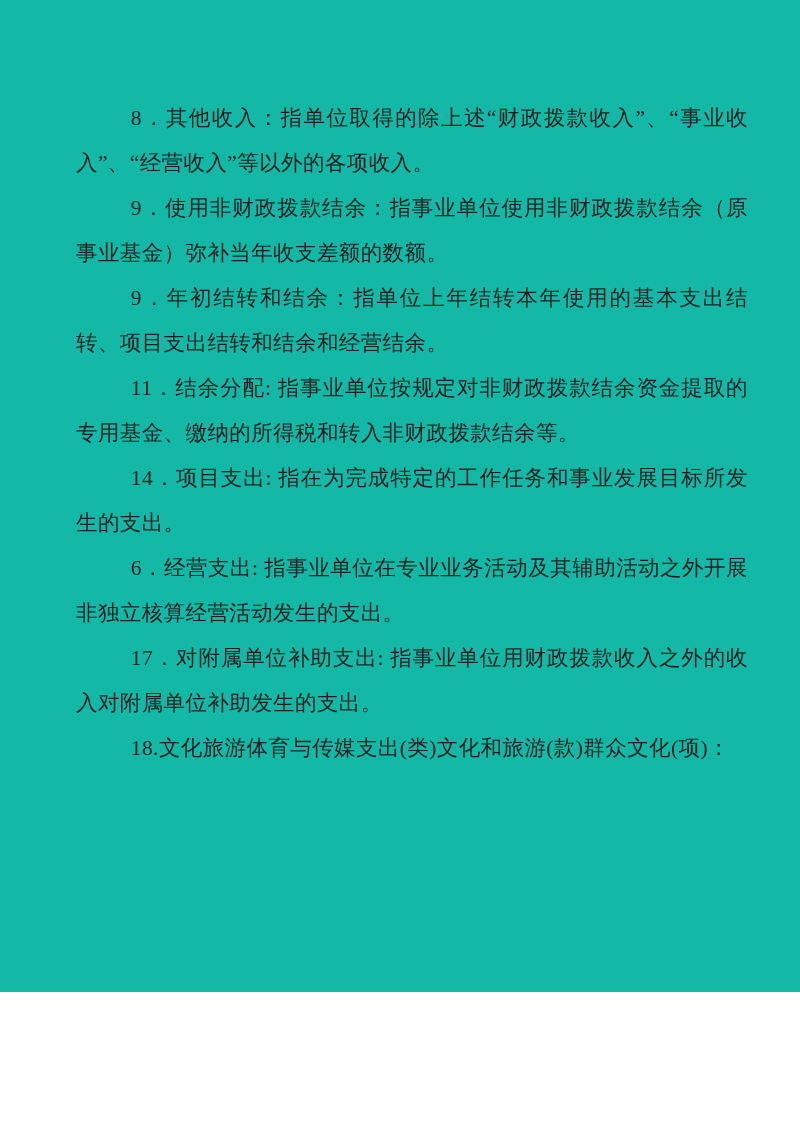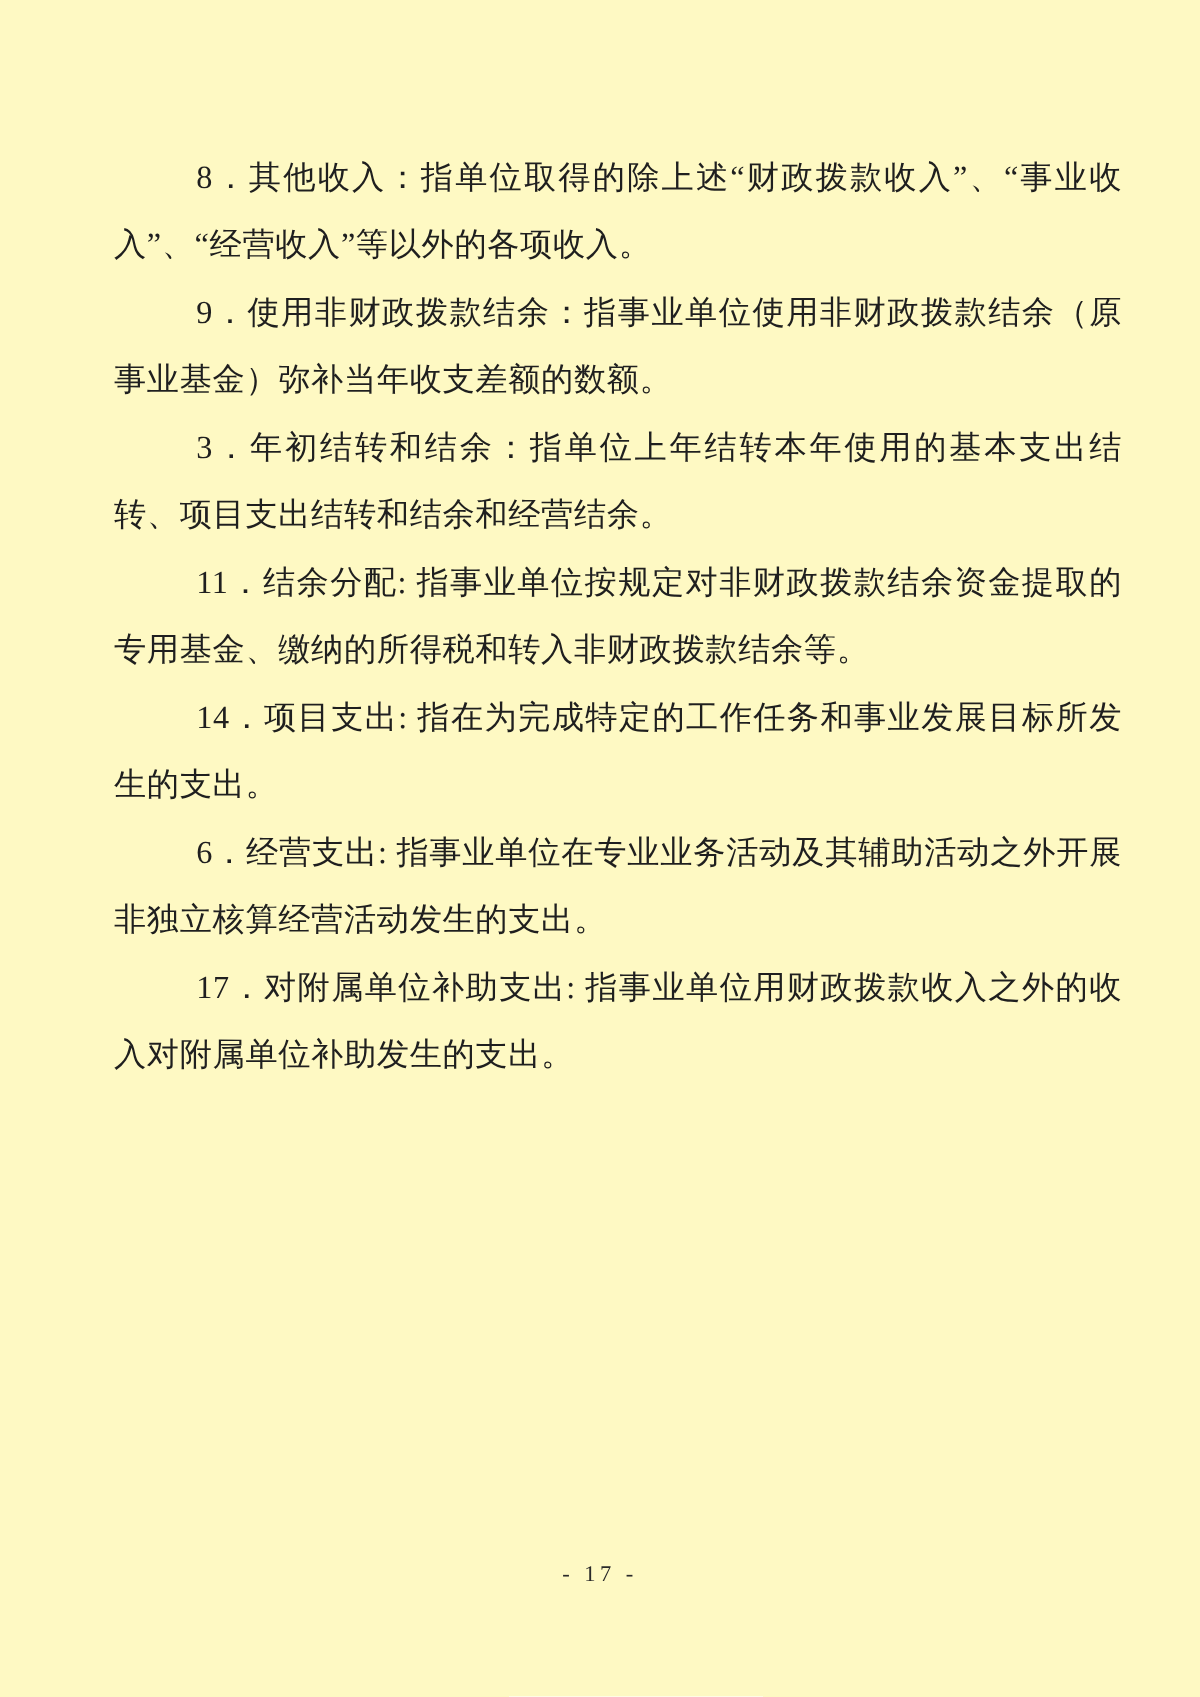--- a/index.html
+++ b/index.html
@@ -3,22 +3,22 @@
 <meta charset="utf-8">
 <style>
   html, body {
     margin: 0;
     padding: 0;
     background: #ffffff;
   }
   .page {
     position: relative;
     width: 800px;
-    height: 1131px;
-    background: #fef9c3;
+    height: 992px;
+    background: #14b8a6;
     overflow: hidden;
     font-family: "Liberation Serif", "DejaVu Serif", serif;
     color: #1f1f1f;
   }
   .content {
     position: absolute;
     left: 76px;
     top: 96px;
     width: 672px;
   }
@@ -49,30 +49,31 @@
 <body>
 
 <div class="page">
 
   <div class="content">
 
       <p class="para">8．其他收入：指单位取得的除上述“财政拨款收入”、“事业收入”、“经营收入”等以外的各项收入。</p>
 
       <p class="para">9．使用非财政拨款结余：指事业单位使用非财政拨款结余（原事业基金）弥补当年收支差额的数额。</p>
 
-      <p class="para">3．年初结转和结余：指单位上年结转本年使用的基本支出结转、项目支出结转和结余和经营结余。</p>
+      <p class="para">9．年初结转和结余：指单位上年结转本年使用的基本支出结转、项目支出结转和结余和经营结余。</p>
 
       <p class="para">11．结余分配: 指事业单位按规定对非财政拨款结余资金提取的专用基金、缴纳的所得税和转入非财政拨款结余等。</p>
 
 
 
       <p class="para">14．项目支出: 指在为完成特定的工作任务和事业发展目标所发生的支出。</p>
 
 
       <p class="para">6．经营支出: 指事业单位在专业业务活动及其辅助活动之外开展非独立核算经营活动发生的支出。</p>
 
       <p class="para">17．对附属单位补助支出: 指事业单位用财政拨款收入之外的收入对附属单位补助发生的支出。</p>
 
+      <p class="para">18.文化旅游体育与传媒支出(类)文化和旅游(款)群众文化(项)：</p>
     </div>
 
   <div class="footer">- 17 -</div>
 
 </div>
 
 </body></html>

